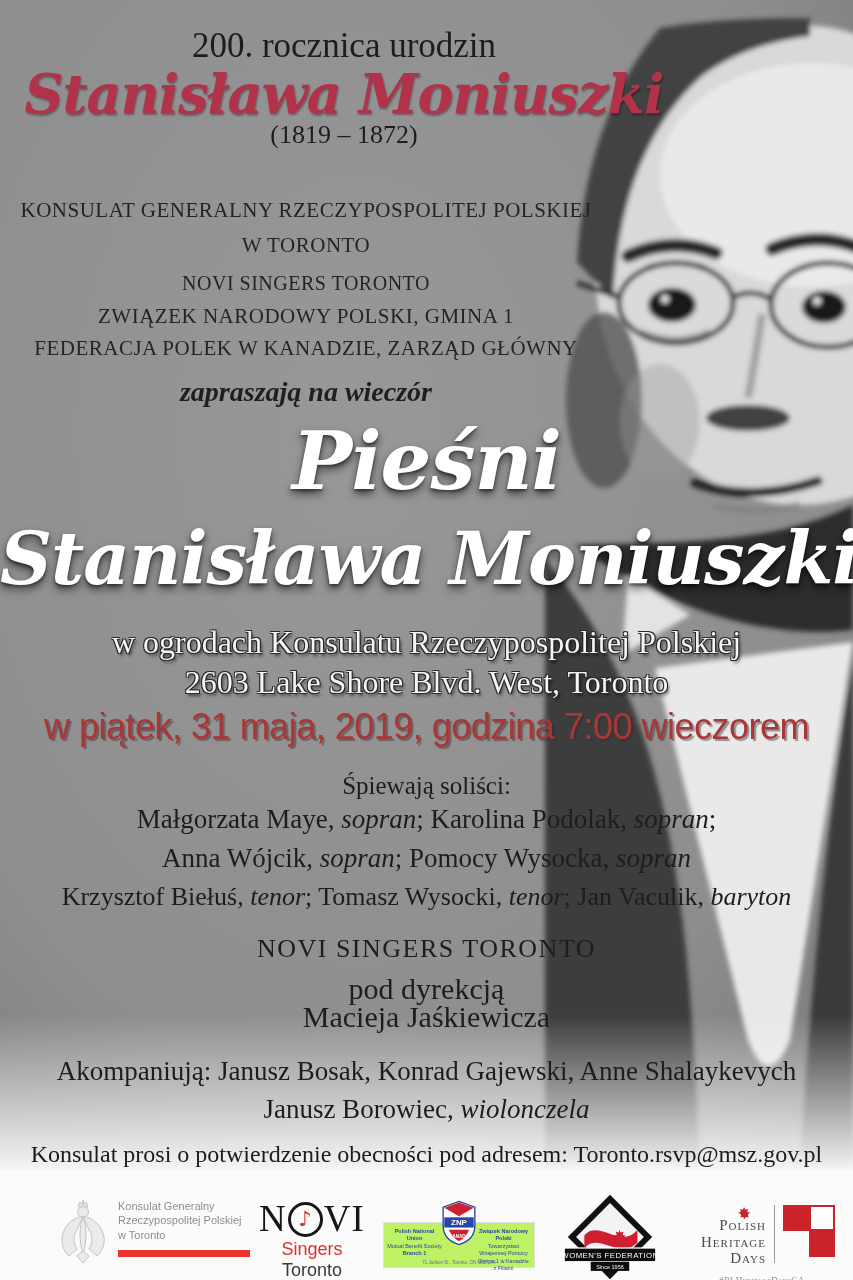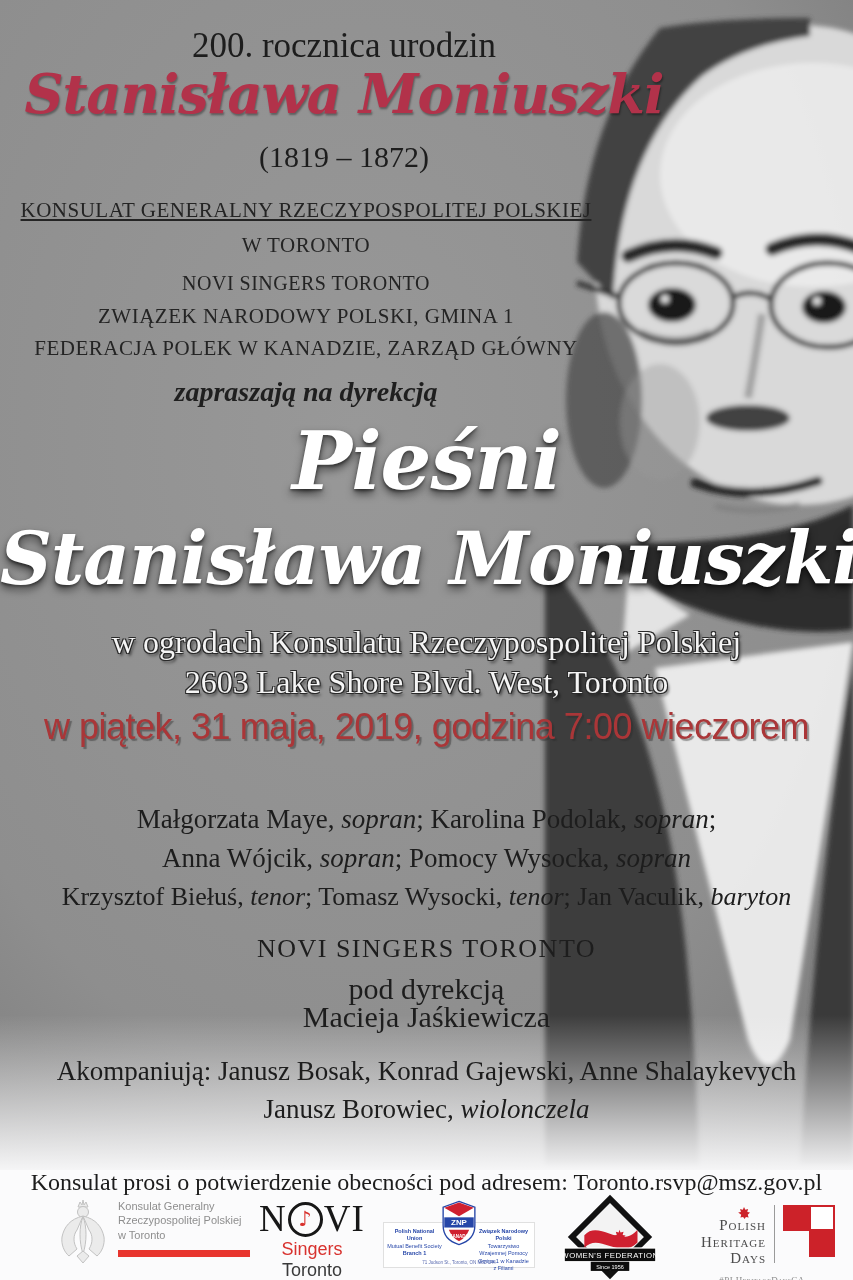--- a/index.html
+++ b/index.html
@@ -23,22 +23,22 @@
     font-family:"DejaVu Serif",serif;font-style:italic;font-weight:bold;color:#ffffff;
     text-shadow:0 5px 8px rgba(0,0,0,.55),0 2px 3px rgba(0,0,0,.45);letter-spacing:-1px;
   }
   .outline{
     color:#f5f5f5;
     text-shadow:-1px -1px 0 #2a2a2a,1px -1px 0 #2a2a2a,-1px 1px 0 #2a2a2a,1px 1px 0 #2a2a2a,2px 3px 3px rgba(0,0,0,.55);
   }
   
   .t-anniv{top:26px;font-size:35px;}
   .t-name{top:62px;font-size:54px;}
-  .t-years{top:140px;font-size:30px;}
-  .t-cons1{top:198px;font-size:21px;color:#242424;text-decoration:underline;}
+  .t-years{top:120px;font-size:26px;}
+  .t-cons1{top:198px;font-size:21px;color:#242424;}
   .t-cons2{top:233px;font-size:21px;color:#242424;}
   .t-grp0{top:272px;font-size:20px;color:#242424;}
   .t-grp1{top:304px;font-size:21px;color:#242424;}
   .t-grp2{top:336px;font-size:21px;color:#242424;}
   .t-invite{top:376px;font-size:28px;font-weight:bold;color:#1f1f1f;}
   .t-title1{top:414px;font-size:80px;}
   .t-title2{top:516px;font-size:72px;}
   .t-venue1{top:624px;font-size:32px;}
   .t-venue2{top:664px;font-size:32px;}
   .t-date{
@@ -47,40 +47,40 @@
   }
   .t-solh{top:772px;font-size:25px;}
   .t-sol0{top:804px;font-size:27px;}
   .t-sol1{top:843px;font-size:27px;}
   .t-sol2{top:882px;font-size:26px;}
   .t-choir{top:934px;font-size:26px;letter-spacing:1.5px;}
   .t-poddyr{top:972px;font-size:30px;}
   .t-conductor{top:1000px;font-size:30px;}
   .t-ak0{top:1056px;font-size:27px;}
   .t-ak1{top:1094px;font-size:27px;}
-  .t-rsvp{top:1169px;font-size:24px;color:#1c1c1c;}
+  .t-rsvp{top:1141px;font-size:24px;color:#1c1c1c;}
   
   .logos{position:absolute;left:0;top:1185px;width:769px;height:95px;}
   .logo{position:absolute;}
   
   .lg-consulate{left:56px;top:14px;display:flex;align-items:flex-start;}
   .c-text{margin-left:8px;font-family:"Liberation Sans",sans-serif;font-size:11px;
     line-height:1.3;color:#8e8e8e;}
   .redbar{width:132px;height:7px;background:#e8352e;margin-top:8px;}
   
   .lg-novi{left:252px;top:16px;width:120px;text-align:center;color:#171717;}
   .novi-top{font-size:37px;line-height:36px;letter-spacing:1px;display:flex;align-items:center;justify-content:center;}
   .o-circle{display:inline-flex;width:29px;height:29px;border:3px solid #171717;border-radius:50%;
     align-items:center;justify-content:center;margin:0 1px;}
   .o-circle .note{font-size:21px;color:#d8322e;font-family:"DejaVu Sans",sans-serif;line-height:1;}
   .novi-sub{font-family:"Liberation Sans",sans-serif;font-size:18px;margin-top:2px;color:#3a3a3a;}
   .novi-sub .red{color:#d8322e;}
   
   .lg-znp{left:383px;top:37px;width:150px;}
-  .znp-box{position:relative;width:150px;height:44px;background:#ffffff;border:1px solid #e0e0e0;
+  .znp-box{position:relative;width:150px;height:44px;background:#bef264;border:1px solid #e0e0e0;
     font-family:"Liberation Sans",sans-serif;color:#2646a8;}
   .znp-cols{display:flex;justify-content:space-between;padding:5px 3px 0 3px;}
   .znp-col{width:56px;font-size:5.5px;line-height:1.35;text-align:center;}
   .znp-col .b{font-weight:bold;}
   .znp-addr{position:absolute;left:0;right:0;bottom:2px;text-align:center;font-size:4.5px;color:#5a6bb0;}
   .znp-crest{position:absolute;left:50%;transform:translateX(-50%);top:-23px;}
   
   .lg-wf{left:562px;top:8px;}
   
   .lg-phd{left:686px;top:14px;width:152px;font-family:"Liberation Serif",serif;}
@@ -164,30 +164,31 @@
 
   <div class="ln captop t-anniv">200. rocznica urodzin</div>
   <div class="ln captop script-red t-name">Stanisława Moniuszki</div>
   <div class="ln captop t-years">(1819 – 1872)</div>
 
   <div class="ln col caps t-cons1">KONSULAT GENERALNY RZECZYPOSPOLITEJ POLSKIEJ</div>
   <div class="ln col caps t-cons2">W TORONTO</div>
   <div class="ln col caps t-grp0">NOVI SINGERS TORONTO</div>
   <div class="ln col caps t-grp1">ZWIĄZEK NARODOWY POLSKI, GMINA 1</div>
   <div class="ln col caps t-grp2">FEDERACJA POLEK W KANADZIE, ZARZĄD GŁÓWNY</div>
-  <div class="ln col italic t-invite">zapraszają na dyrekcją</div>
+  <div class="ln col italic t-invite">zapraszają na wieczór</div>
 
   <div class="ln script-white t-title1">Pieśni</div>
   <div class="ln script-white t-title2">Stanisława Moniuszki</div>
 
   <div class="ln outline t-venue1">w ogrodach Konsulatu Rzeczypospolitej Polskiej</div>
   <div class="ln outline t-venue2">2603 Lake Shore Blvd. West, Toronto</div>
 
   <div class="ln t-date">w piątek, 31 maja, 2019, godzina 7:00 wieczorem</div>
 
+  <div class="ln t-solh">Śpiewają soliści:</div>
   <div class="ln t-sol0"><span>Małgorzata Maye, </span><span class="seg-i">sopran</span><span>; Karolina Podolak, </span><span class="seg-i">sopran</span><span>;</span></div>
   <div class="ln t-sol1"><span>Anna Wójcik, </span><span class="seg-i">sopran</span><span>; Pomocy Wysocka, </span><span class="seg-i">sopran</span></div>
   <div class="ln t-sol2"><span>Krzysztof Biełuś, </span><span class="seg-i">tenor</span><span>; Tomasz Wysocki, </span><span class="seg-i">tenor</span><span>; Jan Vaculik, </span><span class="seg-i">baryton</span></div>
 
   <div class="ln t-choir">NOVI SINGERS TORONTO</div>
   <div class="ln t-poddyr">pod dyrekcją</div>
   <div class="ln t-ak0">Akompaniują: Janusz Bosak, Konrad Gajewski, Anne Shalaykevych</div>
 
   <div class="ln t-conductor">Macieja Jaśkiewicza</div>
   <div class="ln t-ak1"><span>Janusz Borowiec, </span><span class="seg-i">wiolonczela</span></div>

